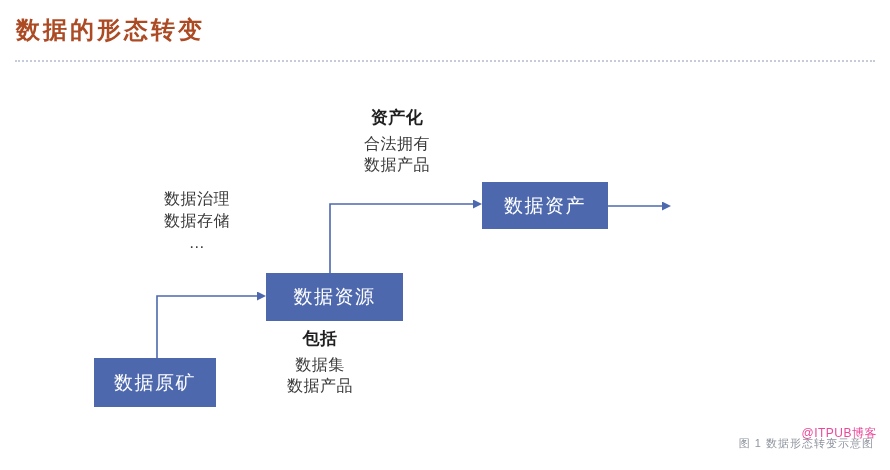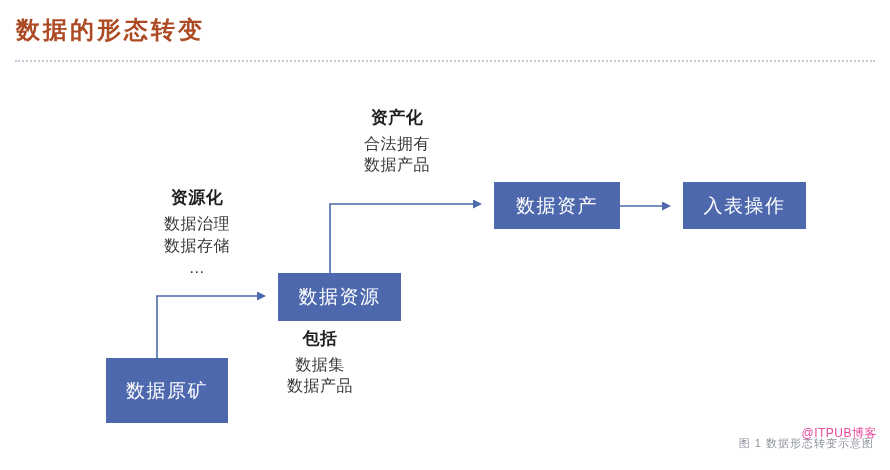--- a/index.html
+++ b/index.html
@@ -42,24 +42,23 @@
   .node {
     position: absolute;
     background: #4d68ad;
     color: #ffffff;
     display: flex;
     align-items: center;
     justify-content: center;
     font-size: 19px;
     letter-spacing: 1.5px;
     white-space: nowrap;
-    margin-left: 12px;
   }
-  .node-raw      { left: 94px;  top: 358px; width: 122px; height: 65px; }
-  .node-resource { left: 266px; top: 273px; width: 123px; height: 48px; }
+  .node-raw      { left: 94px;  top: 358px; width: 122px; height: 49px; }
+  .node-resource { left: 266px; top: 273px; width: 137px; height: 48px; }
   .node-asset    { left: 482px; top: 182px; width: 126px; height: 47px; }
   .node-entry    { left: 671px; top: 182px; width: 123px; height: 47px; }
   .ann {
     position: absolute;
     width: 136px;
     text-align: center;
     color: #3a3a3a;
     font-size: 16px;
     line-height: 21px;
     letter-spacing: 0.5px;
@@ -109,24 +108,22 @@
       </marker>
     </defs>
     <path d="M157,358 L157,296 L257,296" fill="none" stroke="#4d68ad" stroke-width="1.6" marker-end="url(#arrowhead)"></path>
     <path d="M330,273 L330,204 L473,204" fill="none" stroke="#4d68ad" stroke-width="1.6" marker-end="url(#arrowhead)"></path>
     <path d="M608,206 L662,206" fill="none" stroke="#4d68ad" stroke-width="1.6" marker-end="url(#arrowhead)"></path>
   </svg>
 
   <div class="node node-raw">数据原矿</div>
   <div class="node node-resource">数据资源</div>
   <div class="node node-asset">数据资产</div>
-  <div class="node node-entry">入表操作</div>
 
   <div class="ann ann-resource">
-    <div class="ann-title">资源化</div>
     <div class="ann-line">数据治理</div>
     <div class="ann-line">数据存储</div>
     <div class="ann-line">…</div>
   </div>
 
   <div class="ann ann-asset">
     <div class="ann-title">资产化</div>
     <div class="ann-line">合法拥有</div>
     <div class="ann-line">数据产品</div>
   </div>

